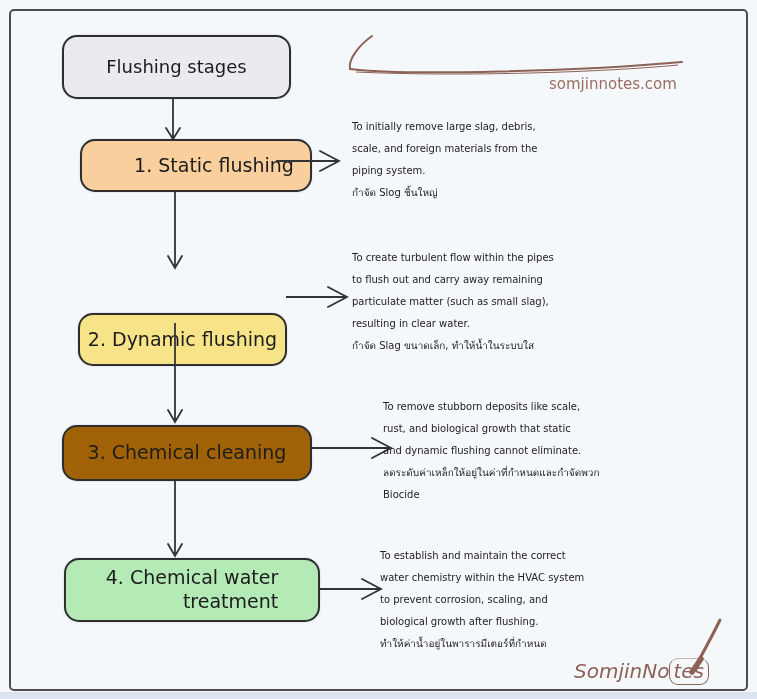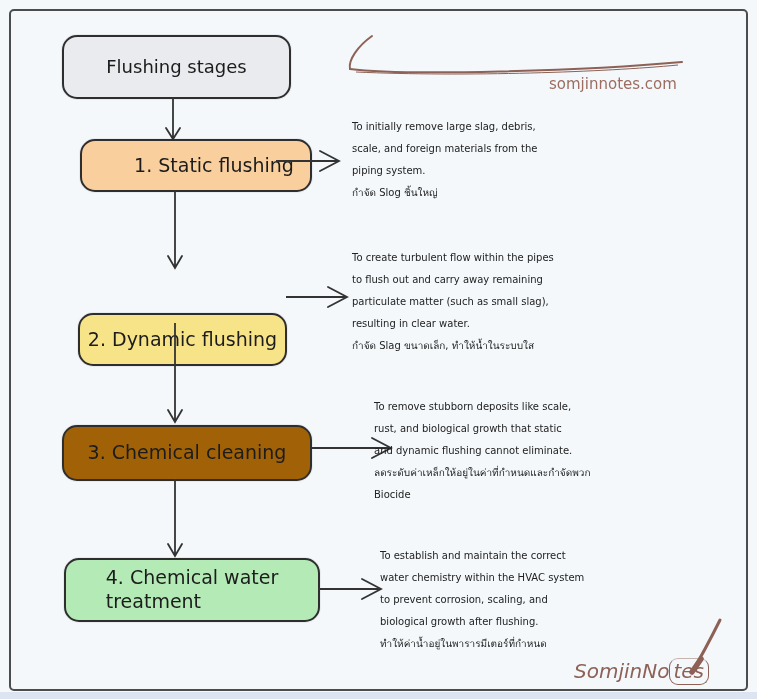--- a/index.html
+++ b/index.html
@@ -4,33 +4,33 @@
 <style>
   html,body{margin:0;padding:0;background:#f3f7fb;font-family:"DejaVu Sans",sans-serif;}
   .canvas{position:relative;width:757px;height:699px;overflow:hidden;background:#f4f8fb;color:#1f1f1f;}
   .frame{position:absolute;left:9px;top:9px;width:735px;height:678px;border:2px solid #4c4c4c;border-radius:5px;pointer-events:none;}
   .window-edge{position:absolute;left:0;top:692px;width:757px;height:7px;background:#dbe4f0;}
 
   .page-title{position:absolute;left:372px;top:24px;font-size:28px;font-weight:bold;letter-spacing:.5px;color:#1c1c1c;white-space:pre;}
   .title-underline{position:absolute;left:344px;top:34px;}
   .website{position:absolute;left:549px;top:75px;font-size:15px;color:#9c6d60;}
 
-  .node{position:absolute;display:flex;align-items:center;justify-content:center;text-align:left;
+  .node{position:absolute;display:flex;align-items:center;justify-content:center;text-align:right;
         border:2px solid #2e2e2e;border-radius:15px;font-size:19px;color:#1c1c1c;white-space:pre;line-height:1.25;
         box-shadow:0 0 0 1px rgba(0,0,0,0.05);}
   .node-root{left:62px;top:35px;width:225px;height:60px;font-size:18px;}
   .node-1{left:80px;top:139px;width:192px;height:49px;padding-left:36px;}
   .node-2{left:78px;top:272px;width:205px;height:49px;margin-top:41px;}
   .node-3{left:62px;top:425px;width:246px;height:52px;}
   .node-4{left:64px;top:558px;width:252px;height:60px;}
 
   .desc{position:absolute;font-size:10px;line-height:22px;white-space:pre;color:#222;}
   .desc-1{left:352px;top:116px;}
   .desc-2{left:352px;top:247px;}
-  .desc-3{left:374px;top:396px;}
+  .desc-3{left:383px;top:396px;}
   .desc-4{left:380px;top:545px;}
 
   .arrow{position:absolute;}
 
   .signature{position:absolute;left:574px;top:643px;font-size:20px;font-style:italic;color:#8d6156;white-space:nowrap;margin-top:16px;}
   .signature .boxed{border:1.6px solid #8d6156;border-radius:9px;padding:0 4px 1px 3px;border-top-color:rgba(141,97,86,.45);}
   .pen-stroke{position:absolute;left:688px;top:616px;}
 </style>
 </head>
 <body>

